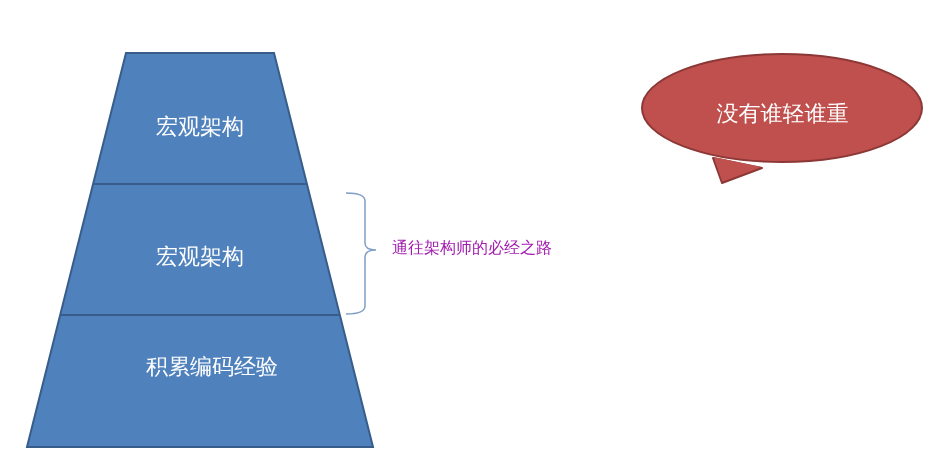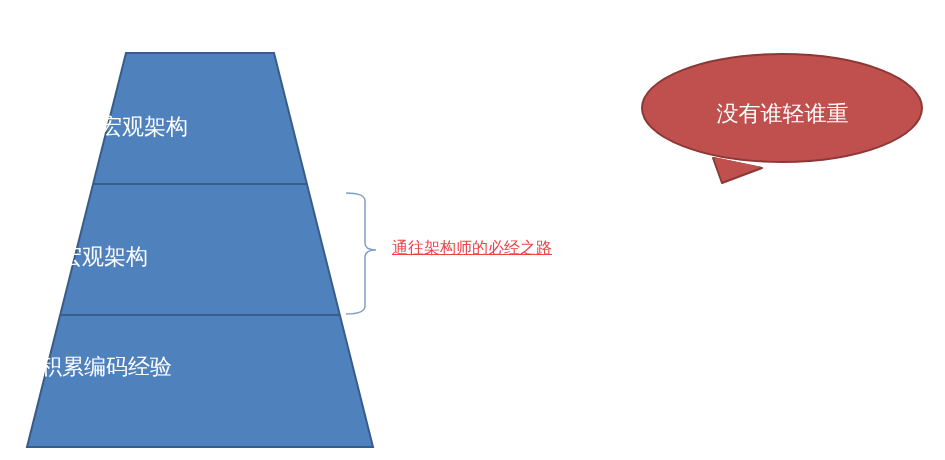--- a/index.html
+++ b/index.html
@@ -1,23 +1,23 @@
 <!DOCTYPE html>
 <html><head>
   <meta charset="utf-8">
   <style>
     html, body { margin:0; padding:0; background:#ffffff; }
     body { width:945px; height:460px; position:relative; overflow:hidden;
            font-family: "DejaVu Sans", "Liberation Sans", sans-serif; }
     svg { position:absolute; left:0; top:0; }
-    .lbl { position:absolute; color:#ffffff; text-align:left; white-space:nowrap; }
+    .lbl { position:absolute; color:#ffffff; text-align:center; white-space:nowrap; }
     .pyr-top { left:100px; width:200px; top:112px; font-size:22px; }
     .pyr-mid { left:60px; width:280px; top:242px; font-size:22px; }
-    .pyr-bot { left:40px; width:320px; top:352px; font-size:22px; line-height:29px; }
-    .brace-text { position:absolute; left:392px; top:238px; font-size:16px; color:#ef4444; white-space:nowrap;text-decoration:underline; }
+    .pyr-bot { left:52px; width:320px; top:352px; font-size:22px; line-height:29px; }
+    .brace-text { position:absolute; left:392px; top:238px; font-size:16px; color:#a21caf; white-space:nowrap; }
     .bubble-text { position:absolute; left:660px; width:245px; top:99px; font-size:22px; color:#fff; text-align:center; white-space:nowrap; }
   </style>
 </head>
 <body>
 
 <svg width="945" height="460" viewBox="0 0 945 460">
 
   <polygon points="126,53 274,53 373,447 27,447" fill="#4f81bd" stroke="#385d8a" stroke-width="2"></polygon>
 
   <line x1="93" y1="184" x2="307" y2="184" stroke="#385d8a" stroke-width="2"></line>

